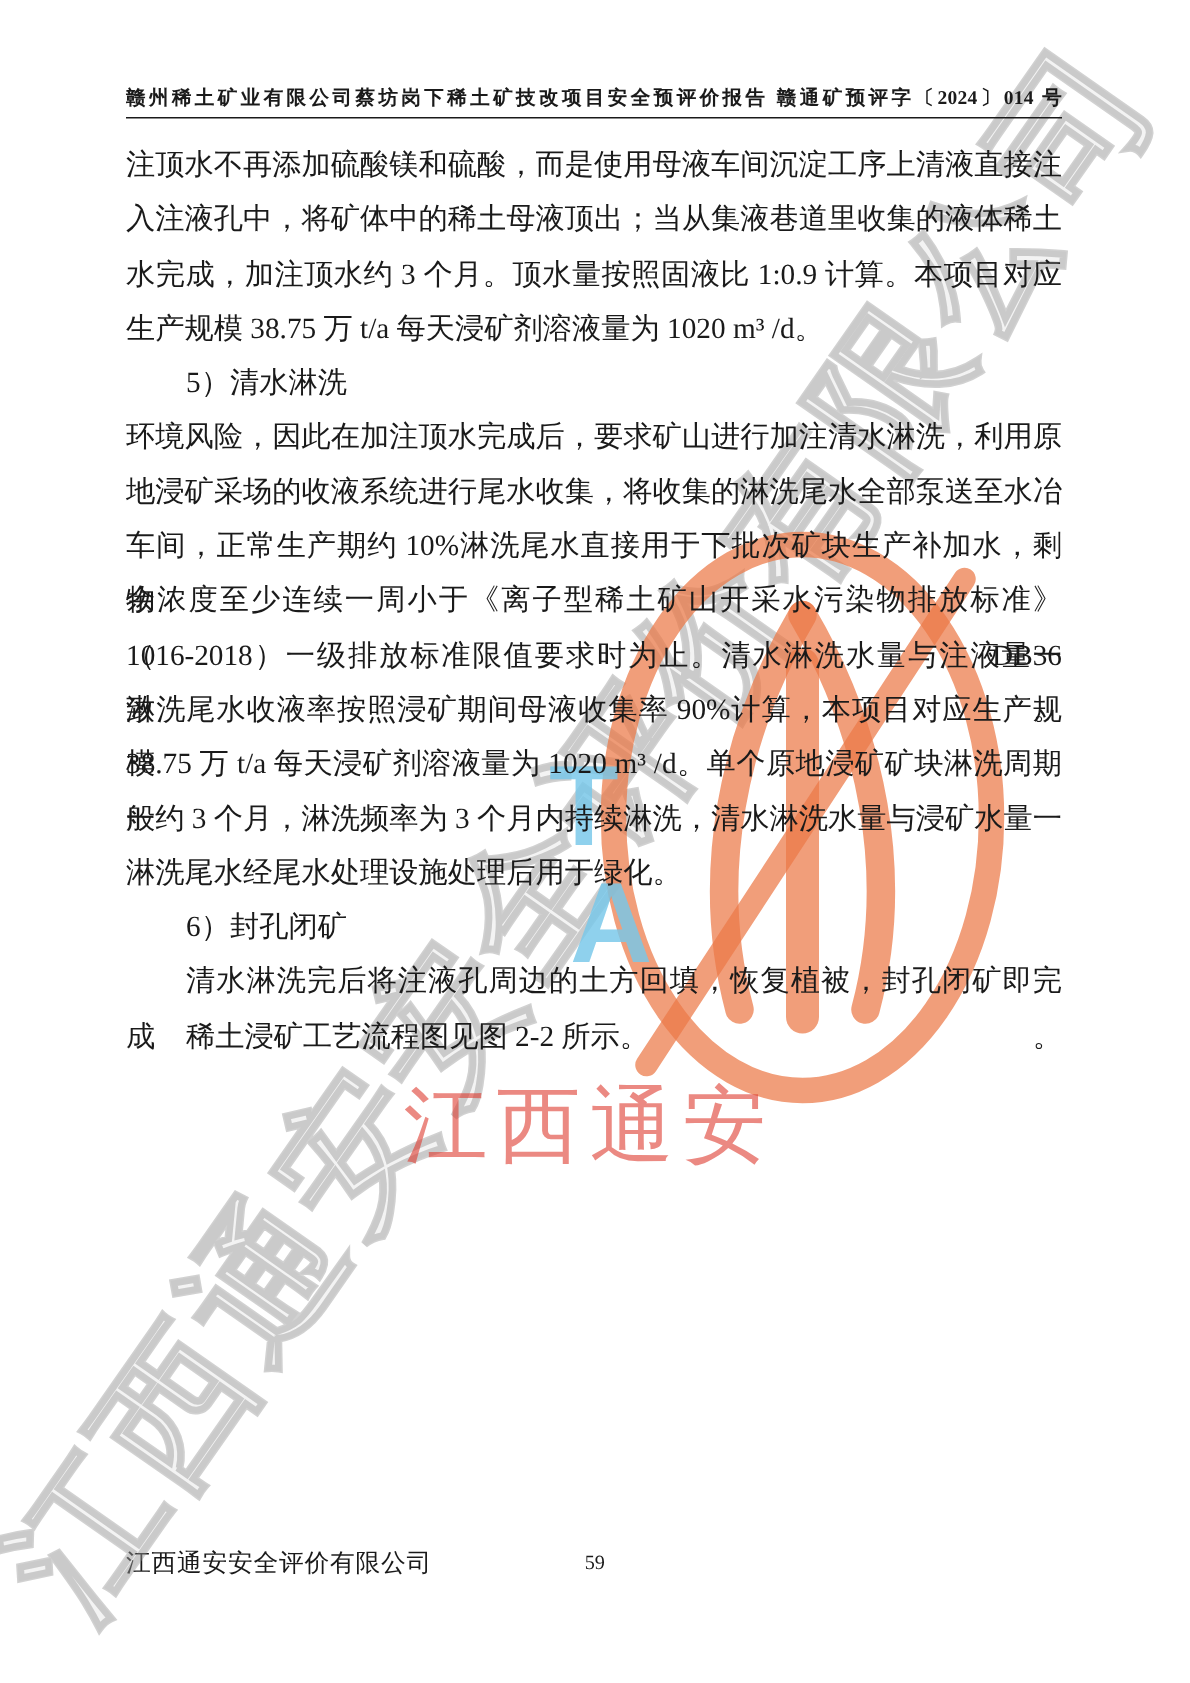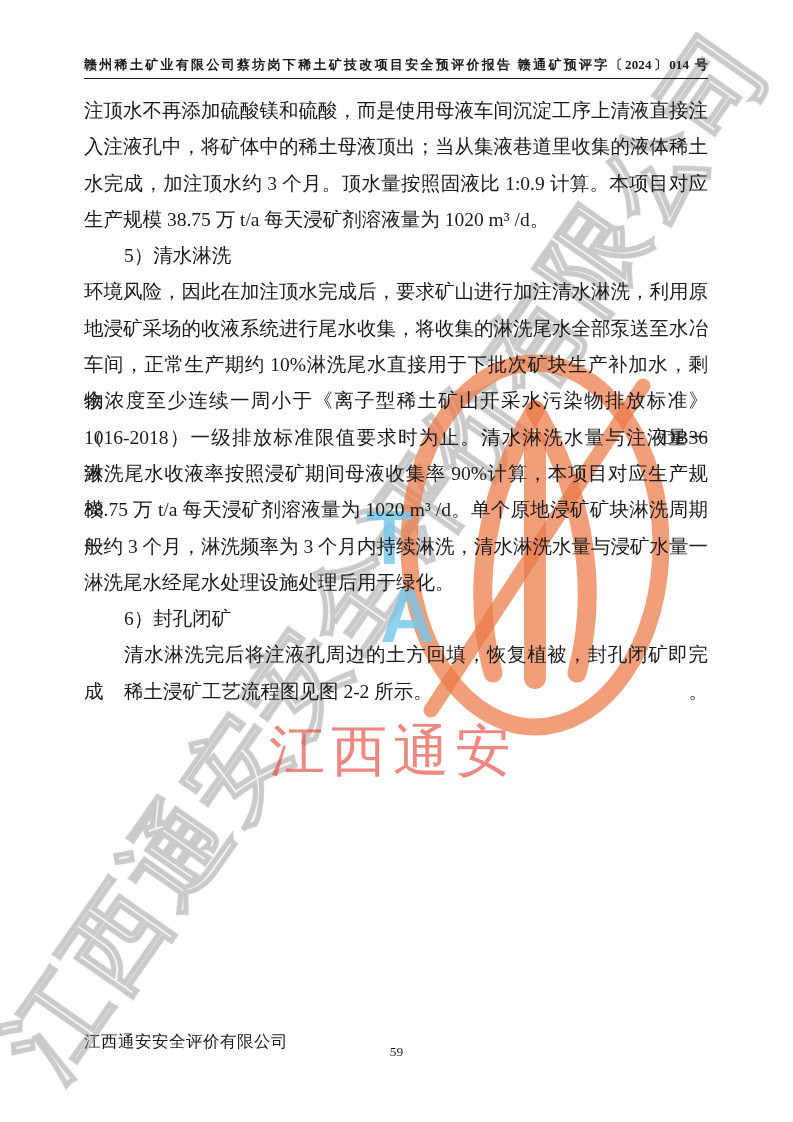--- a/index.html
+++ b/index.html
@@ -62,21 +62,21 @@
     font-family:"Liberation Serif","DejaVu Serif",serif;
   }
   #doc-body,#header,#footer{z-index:2;}
   
   #footer-company{
     position:absolute;left:84px;top:1031px;
     font-size:16.5px;letter-spacing:0.5px;
   }
   #page-number{
     position:absolute;left:0;right:0;top:1034px;
-    text-align:center;font-size:13.5px;margin-top:10px;
+    text-align:center;font-size:13.5px;
   }
 </style>
 </head>
 <body>
 
 <div id="page">
 
   <div id="wm-diagonal">江西通安安全评价有限公司</div>
 
   <svg id="wm-logo" viewBox="0 0 284 398">

